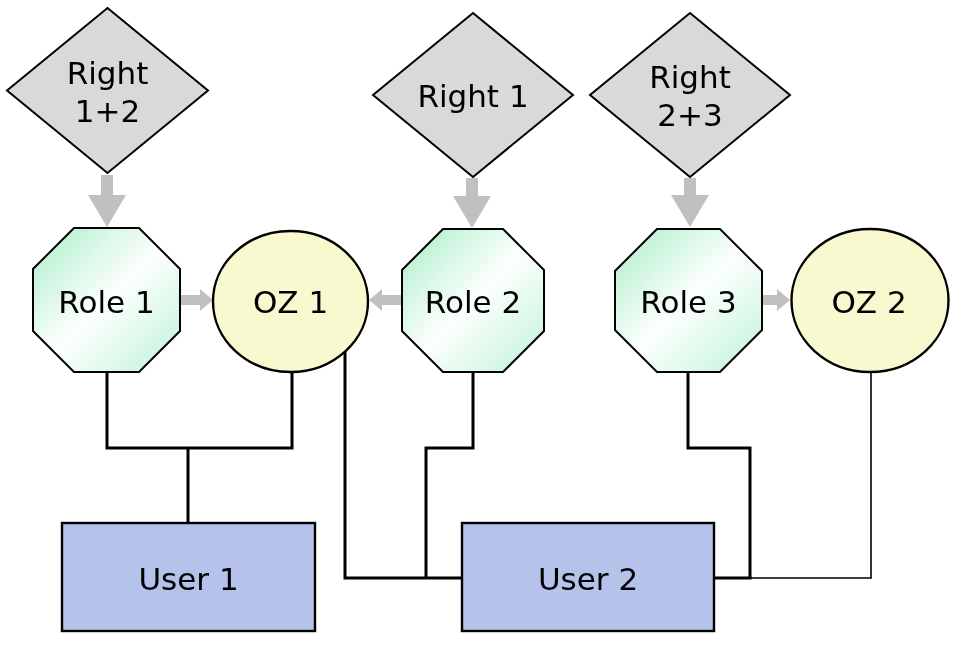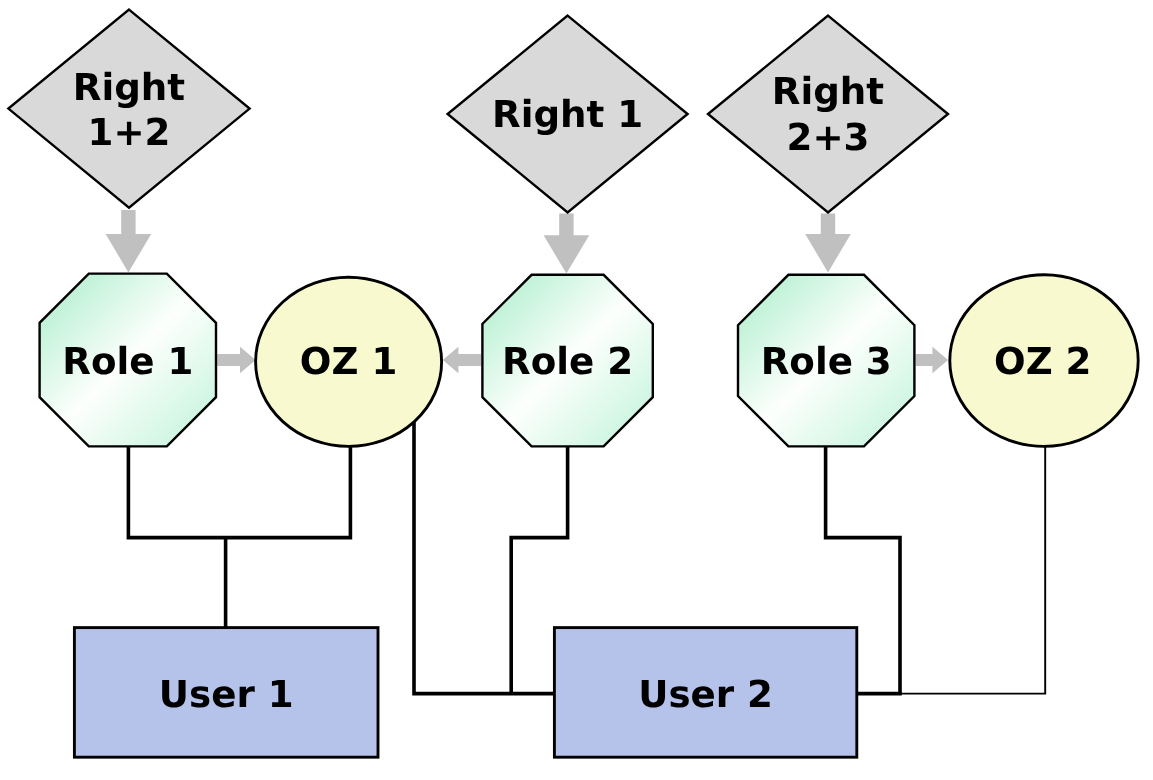--- a/index.html
+++ b/index.html
@@ -7,21 +7,20 @@
     padding: 0;
     background: #ffffff;
     font-family: "DejaVu Sans", "Liberation Sans", sans-serif;
   }
   .stage {
     position: relative;
     width: 961px;
     height: 650px;
     background: #ffffff;
     overflow: hidden;
-    font-weight: bold;
   }
   svg { display: block; }
   text {
     font-family: "DejaVu Sans", "Liberation Sans", sans-serif;
     font-size: 31px;
     fill: #000000;
   }
   .shape-outline  { stroke: #000000; stroke-width: 2; }
   .shape-outline2 { stroke: #000000; stroke-width: 2.4; }
   .conn-thick { fill: none; stroke: #000000; stroke-width: 3;   stroke-linejoin: miter; }

